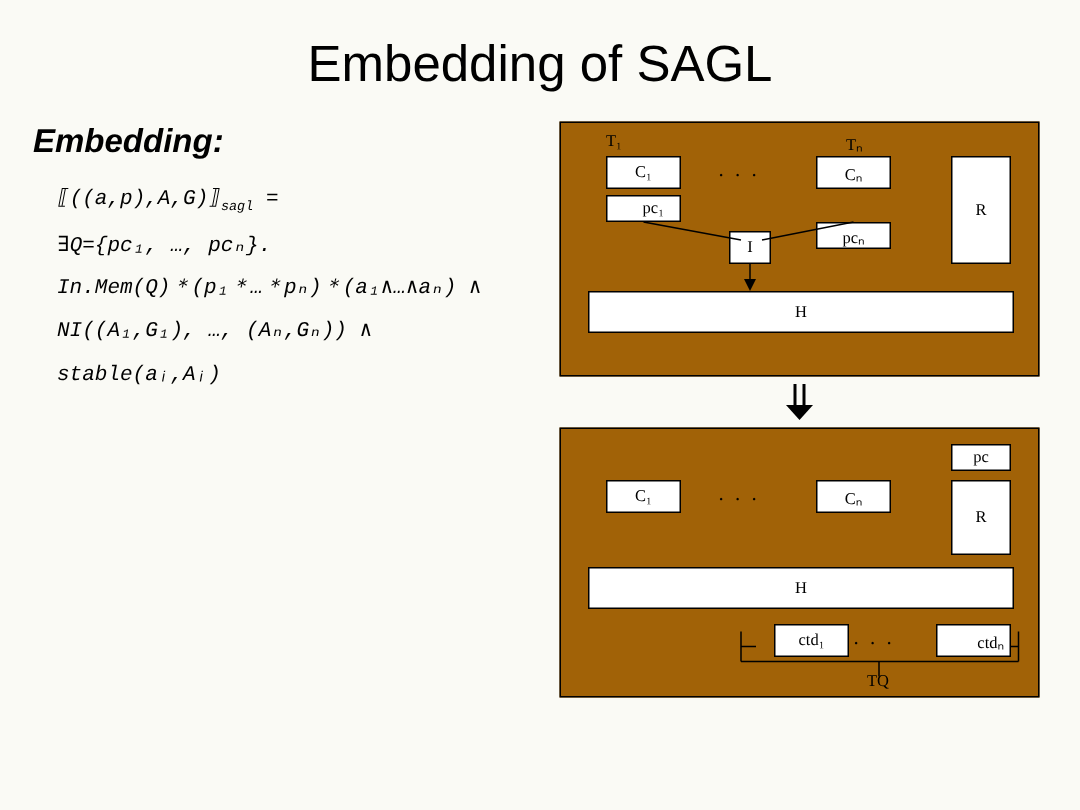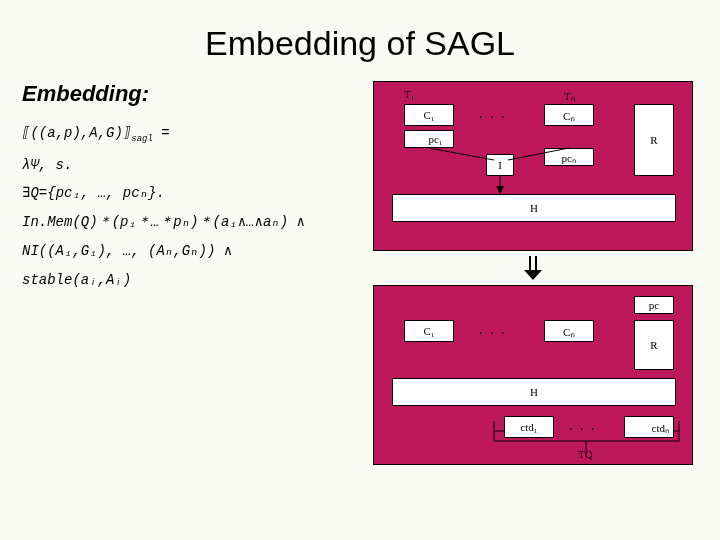--- a/index.html
+++ b/index.html
@@ -32,37 +32,37 @@
   }
   .subhead {
     font-size: 22px;
     font-weight: bold;
     margin-bottom: 12px;
   }
   .line {
     font-family: "Courier New", monospace;
     font-size: 14px;
     line-height: 1.2;
-    margin: 6px 0;
+    margin: 6px 16px;
     white-space: nowrap;
   }
   .subsub { font-size: 9px; vertical-align: sub; }
 
   .right {
     flex: 1;
     display: flex;
     flex-direction: column;
     align-items: center;
     gap: 6px;
   }
 
   
   .dia {
     border: 1.5px solid #000;
-    background: #be185d;
+    background: #a16207;
     width: 320px;
     position: relative;
     font-family: "Times New Roman", serif;
     font-size: 11px;
   }
   .dia-top { height: 170px; }
   .dia-bot { height: 180px; }
 
   .box {
     position: absolute;
@@ -101,21 +101,20 @@
 
 <div class="content">
 
   <div class="left">
     <div class="subhead">Embedding:</div>
 
     <div class="line">
       <span>⟦((a,p),A,G)⟧</span><span class="subsub">sagl</span><span> =</span>
     </div>
 
-    <div class="line">λΨ, s.</div>
     <div class="line">∃Q={pc₁, …, pcₙ}.</div>
 
     <div class="line">
       <span>In.Mem(Q)</span><span>＊</span><span>(p₁</span><span>＊</span><span>…</span><span>＊</span><span>pₙ)</span><span>＊</span><span>(a₁∧…∧aₙ) ∧</span>
     </div>
 
     <div class="line">NI((A₁,G₁), …, (Aₙ,Gₙ)) ∧</div>
     <div class="line">stable(aᵢ,Aᵢ)</div>
   </div>
 
@@ -157,21 +156,21 @@
     <div class="dia dia-bot">
       <div class="box" style="left:260px; top:10px; width:40px; height:18px;">pc</div>
 
       <div class="box" style="left:30px; top:34px; width:50px; height:22px;">C₁</div>
       <div class="dots" style="left:105px; top:36px;">. . .</div>
       <div class="box" style="left:170px; top:34px; width:50px; height:22px;">Cₙ</div>
       <div class="box" style="left:260px; top:34px; width:40px; height:50px;">R</div>
 
       <div class="box" style="left:18px; top:92px; width:284px; height:28px;">H</div>
 
-      <div class="box" style="left:130px; top:130px; width:50px; height:22px;">ctd₁</div>
+      <div class="box" style="left:142px; top:130px; width:50px; height:22px;">ctd₁</div>
       <div class="dots" style="left:195px; top:132px;">. . .</div>
       <div class="box" style="left:250px; top:130px; width:50px; height:22px;padding-left:23px;">ctdₙ</div>
 
       <svg style="position:absolute; left:0; top:0; width:100%; height:100%;">
         <line x1="120" y1="145" x2="130" y2="145" stroke="#000" stroke-width="1"></line>
         <line x1="120" y1="135" x2="120" y2="155" stroke="#000" stroke-width="1"></line>
         <line x1="120" y1="155" x2="305" y2="155" stroke="#000" stroke-width="1"></line>
         <line x1="305" y1="135" x2="305" y2="155" stroke="#000" stroke-width="1"></line>
         <line x1="300" y1="145" x2="305" y2="145" stroke="#000" stroke-width="1"></line>
         <line x1="212" y1="155" x2="212" y2="165" stroke="#000" stroke-width="1"></line>

